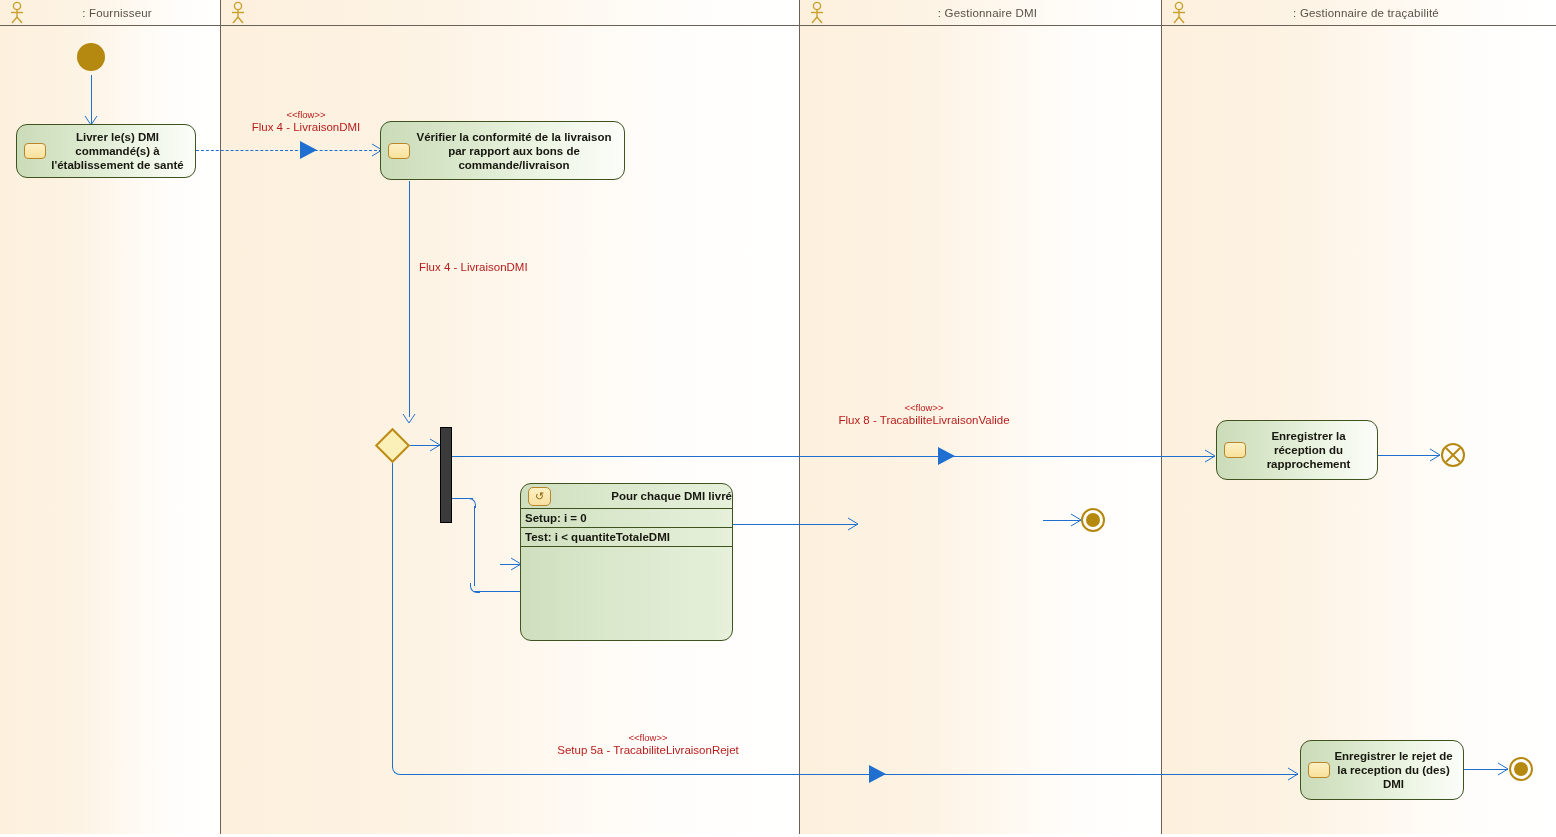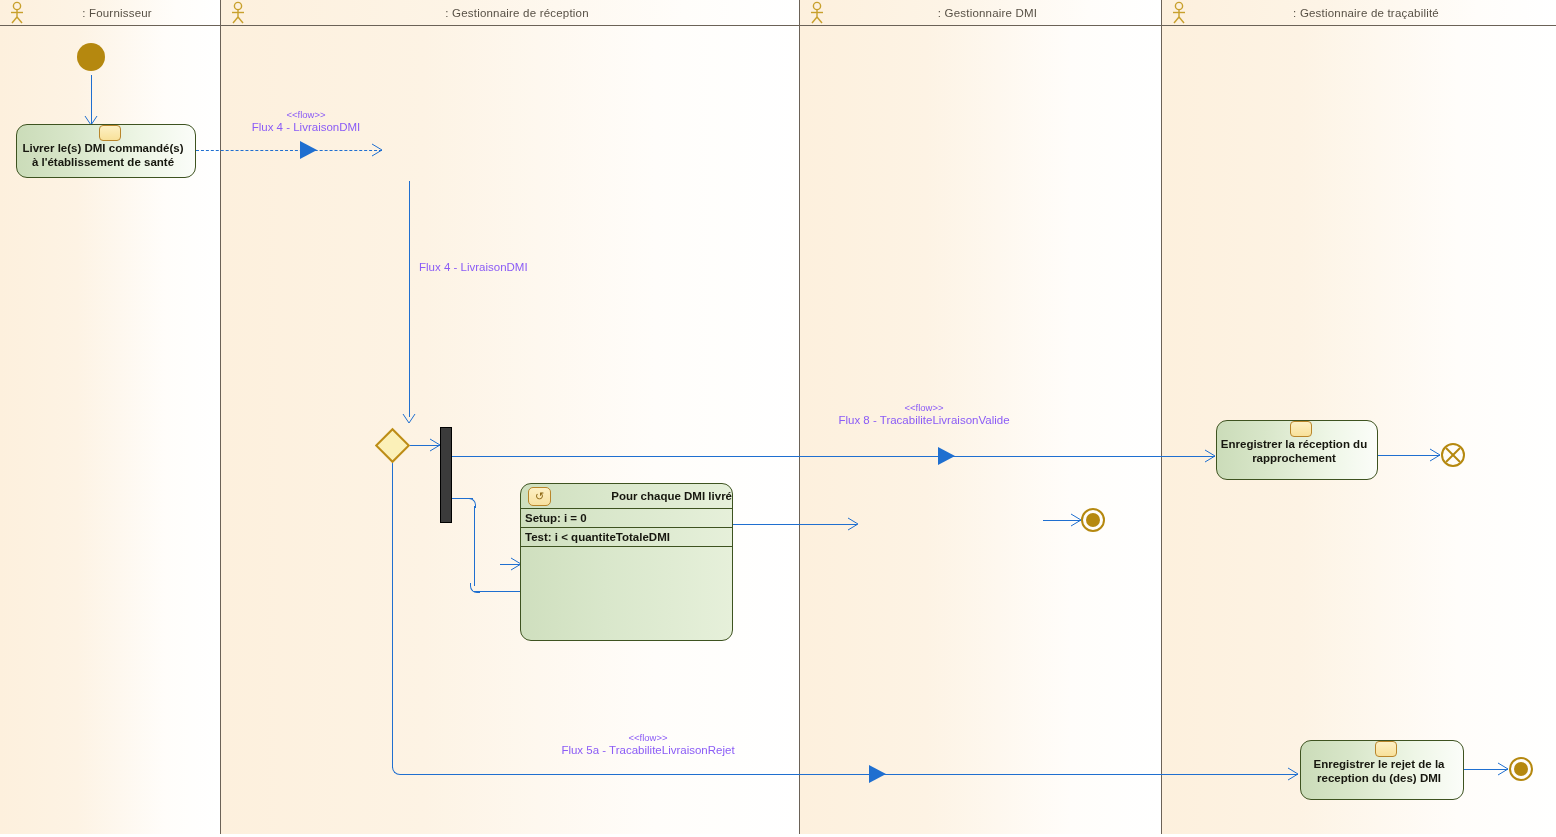--- a/index.html
+++ b/index.html
@@ -14,21 +14,21 @@
              border-bottom:1px solid #6b6257;
              background:linear-gradient(to right,#fdf0dd 0%,#fdf4e6 40%,#fffdfa 80%,#ffffff 100%);
              display:flex;align-items:center;}
   .lane-title{flex:1;text-align:center;font-size:11.5px;color:#575045;letter-spacing:.2px;
               white-space:nowrap;padding-right:14px;}
   .actor-icon{width:22px;height:24px;margin-left:6px;flex:0 0 auto;}
 
   
   .action{position:absolute;box-sizing:border-box;border:1px solid #3e5320;border-radius:11px;
           background:linear-gradient(to right,#cbdcb9 0%,#d8e6c9 30%,#eef6e6 70%,#fbfdf9 100%);
-          display:flex;align-items:center;flex-direction:column;}
+          display:flex;align-items:center;}
   .action .pin{flex:0 0 auto;width:20px;height:14px;margin-left:7px;border:1px solid #b9862b;
                border-radius:4px;background:linear-gradient(to bottom,#fdf0c4,#f8e19a);}
   .action .label{flex:1;text-align:center;font-size:11.5px;font-weight:bold;color:#17170f;
                  line-height:14px;padding:0 8px 0 2px;}
 
   .initial-node{position:absolute;border-radius:50%;background:#b5880f;}
   .final-node{position:absolute;border-radius:50%;box-sizing:border-box;
               border:2px solid #b5880f;background:#fffdfa;}
   .final-node i{position:absolute;left:3px;top:3px;right:3px;bottom:3px;border-radius:50%;
                 background:#b5880f;display:block;}
@@ -58,21 +58,21 @@
   .edge.h{height:1px;}
   .edge.v{width:1px;}
   .edge.dash-h{height:0;border-top:1px dashed #1f6fd0;background:none;}
 
   .arrow-open{position:absolute;width:0;height:0;}
   .arrow-open svg{display:block;overflow:visible;}
 
   .big-arrow{position:absolute;width:0;height:0;border-top:9px solid transparent;
              border-bottom:9px solid transparent;border-left:17px solid #1f6fd0;}
 
-  .flow-label{position:absolute;text-align:center;color:#8b5cf6;line-height:13px;white-space:nowrap;}
+  .flow-label{position:absolute;text-align:center;color:#b91c1c;line-height:13px;white-space:nowrap;}
   .flow-label .stereo{font-size:9.5px;display:block;}
   .flow-label .name{font-size:11.5px;display:block;}
 
   .corner{position:absolute;border:1px solid #1f6fd0;background:none;}
 </style>
 </head>
 <body>
 
 <div id="canvas">
 
@@ -93,21 +93,20 @@
   <div class="lane" style="left:221px;width:579px;">
     <div class="lane-body"></div>
     <div class="lane-head">
       <svg class="actor-icon" viewBox="0 0 22 24">
         <circle cx="11" cy="5" r="3.6" fill="none" stroke="#c8a02c" stroke-width="1.4"></circle>
         <line x1="11" y1="8.8" x2="11" y2="16" stroke="#c8a02c" stroke-width="1.4"></line>
         <line x1="5" y1="11.5" x2="17" y2="11.5" stroke="#c8a02c" stroke-width="1.4"></line>
         <line x1="11" y1="16" x2="6" y2="22" stroke="#c8a02c" stroke-width="1.4"></line>
         <line x1="11" y1="16" x2="16" y2="22" stroke="#c8a02c" stroke-width="1.4"></line>
       </svg>
-      <div class="lane-title">: Gestionnaire de réception</div>
     </div>
   </div>
 
   <div class="lane" style="left:1162px;width:394px;border-right:none;">
     <div class="lane-body"></div>
     <div class="lane-head">
       <svg class="actor-icon" viewBox="0 0 22 24">
         <circle cx="11" cy="5" r="3.6" fill="none" stroke="#c8a02c" stroke-width="1.4"></circle>
         <line x1="11" y1="8.8" x2="11" y2="16" stroke="#c8a02c" stroke-width="1.4"></line>
         <line x1="5" y1="11.5" x2="17" y2="11.5" stroke="#c8a02c" stroke-width="1.4"></line>
@@ -174,21 +173,21 @@
 
   <div class="edge h" style="left:403px;top:774px;width:895px;"></div>
   <div class="big-arrow" style="left:869px;top:765px;"></div>
   <div class="arrow-open" style="left:1298px;top:774px;">
     <svg width="12" height="14" viewBox="0 0 12 14" style="position:absolute;left:-10px;top:-7px;">
       <path d="M0 1 L10 7 L0 13" fill="none" stroke="#1f6fd0" stroke-width="1"></path>
     </svg>
   </div>
   <div class="flow-label" style="left:548px;top:731px;width:200px;">
     <span class="stereo">&lt;&lt;flow&gt;&gt;</span>
-    <span class="name">Flux 5a - TracabiliteLivraisonRejet</span>
+    <span class="name">Setup 5a - TracabiliteLivraisonRejet</span>
   </div>
 
   <div class="edge h" style="left:450px;top:456px;width:765px;"></div>
   <div class="big-arrow" style="left:938px;top:447px;"></div>
   <div class="arrow-open" style="left:1215px;top:456px;">
     <svg width="12" height="14" viewBox="0 0 12 14" style="position:absolute;left:-10px;top:-7px;">
       <path d="M0 1 L10 7 L0 13" fill="none" stroke="#1f6fd0" stroke-width="1"></path>
     </svg>
   </div>
   <div class="flow-label" style="left:828px;top:401px;width:192px;">
@@ -242,20 +241,24 @@
     </svg>
   </div>
 
   <div class="initial-node" style="left:77px;top:43px;width:28px;height:28px;"></div>
 
   <div class="action" style="left:16px;top:124px;width:180px;height:54px;">
     <div class="pin"></div>
     <div class="label">Livrer le(s) DMI commandé(s) à l'établissement de santé</div>
   </div>
 
+  <div class="action" style="left:380px;top:121px;width:245px;height:59px;">
+    <div class="pin"></div>
+    <div class="label">Vérifier la conformité de la livraison par rapport aux bons de commande/livraison</div>
+  </div>
 
   <div class="decision" style="left:380px;top:433px;width:25px;height:25px;"></div>
 
   <div class="fork" style="left:440px;top:427px;width:10px;height:94px;"></div>
 
   <div class="loop-node" style="left:520px;top:483px;width:213px;height:158px;">
     <div class="loop-head">
       <div class="loop-icon">
           <span>↺</span>
         </div>

